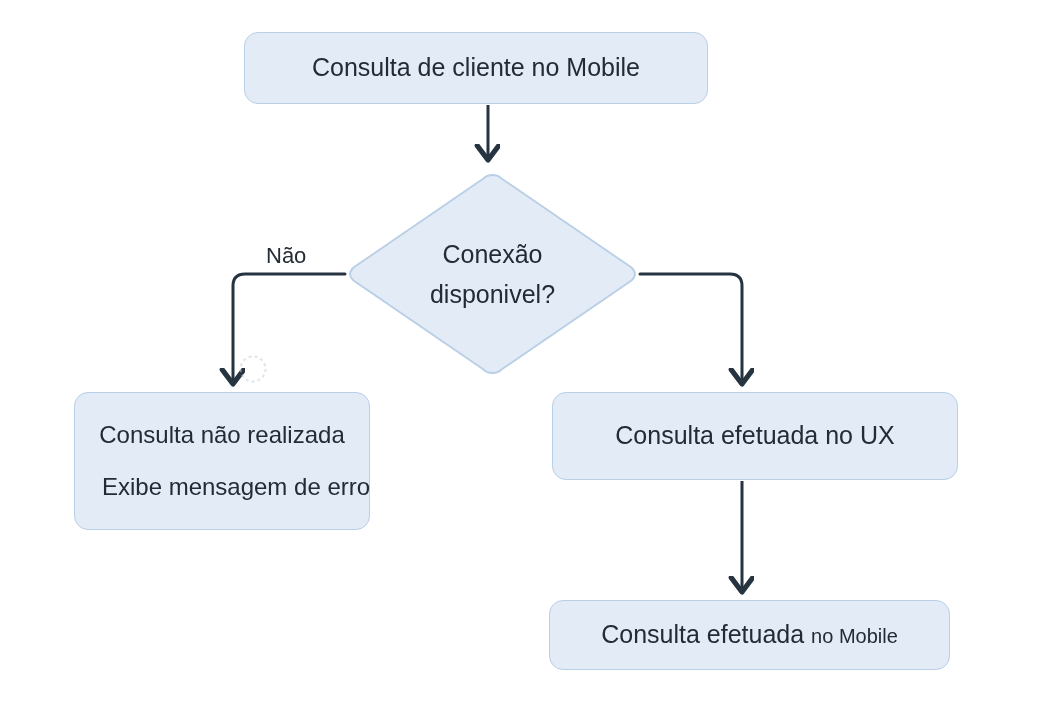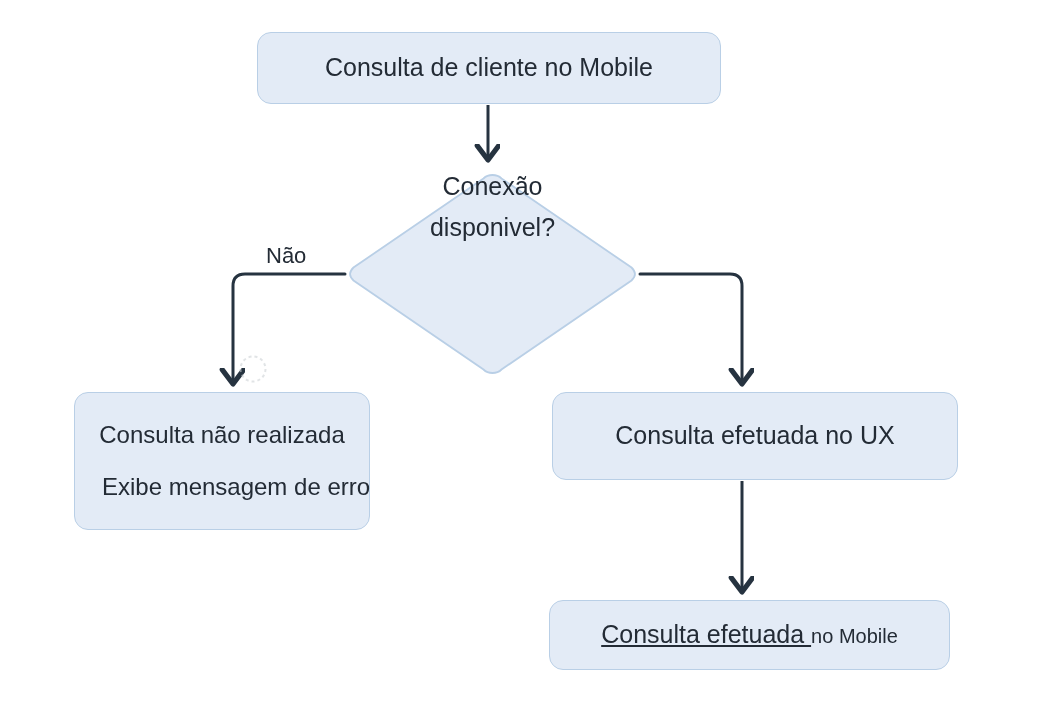--- a/index.html
+++ b/index.html
@@ -34,21 +34,21 @@
     justify-content: center;
     color: #232b35;
     text-align: center;
     line-height: 1.25;
   }
   .node-line {
     display: block;
     white-space: nowrap;
   }
   #node-start {
-    left: 257px;
+    left: 244px;
     top: 32px;
     width: 464px;
     height: 72px;
     font-size: 25px;
   }
   #node-fail {
     left: 74px;
     top: 392px;
     width: 296px;
     height: 138px;
@@ -67,21 +67,20 @@
   }
   #node-reshop {
     left: 549px;
     top: 600px;
     width: 401px;
     height: 70px;
     font-size: 25px;
   }
   #node-reshop .line-main {
     display: inline;
-    text-decoration: underline;
   }
   #node-reshop .line-sub {
     display: inline;
     font-size: 20px;
   }
   .diamond-wrap {
     position: absolute;
     left: 345px;
     top: 170px;
     width: 295px;
@@ -96,20 +95,21 @@
   }
   .diamond-label {
     position: absolute;
     left: 0;
     top: 0;
     width: 295px;
     height: 208px;
     display: flex;
     flex-direction: column;
     align-items: center;
+    justify-content: center;
     font-size: 25px;
     color: #232b35;
     line-height: 1.3;
     text-align: center;
     pointer-events: none;
   }
   .diamond-label .node-line + .node-line {
     margin-top: 8px;
   }
   .edge-label {

